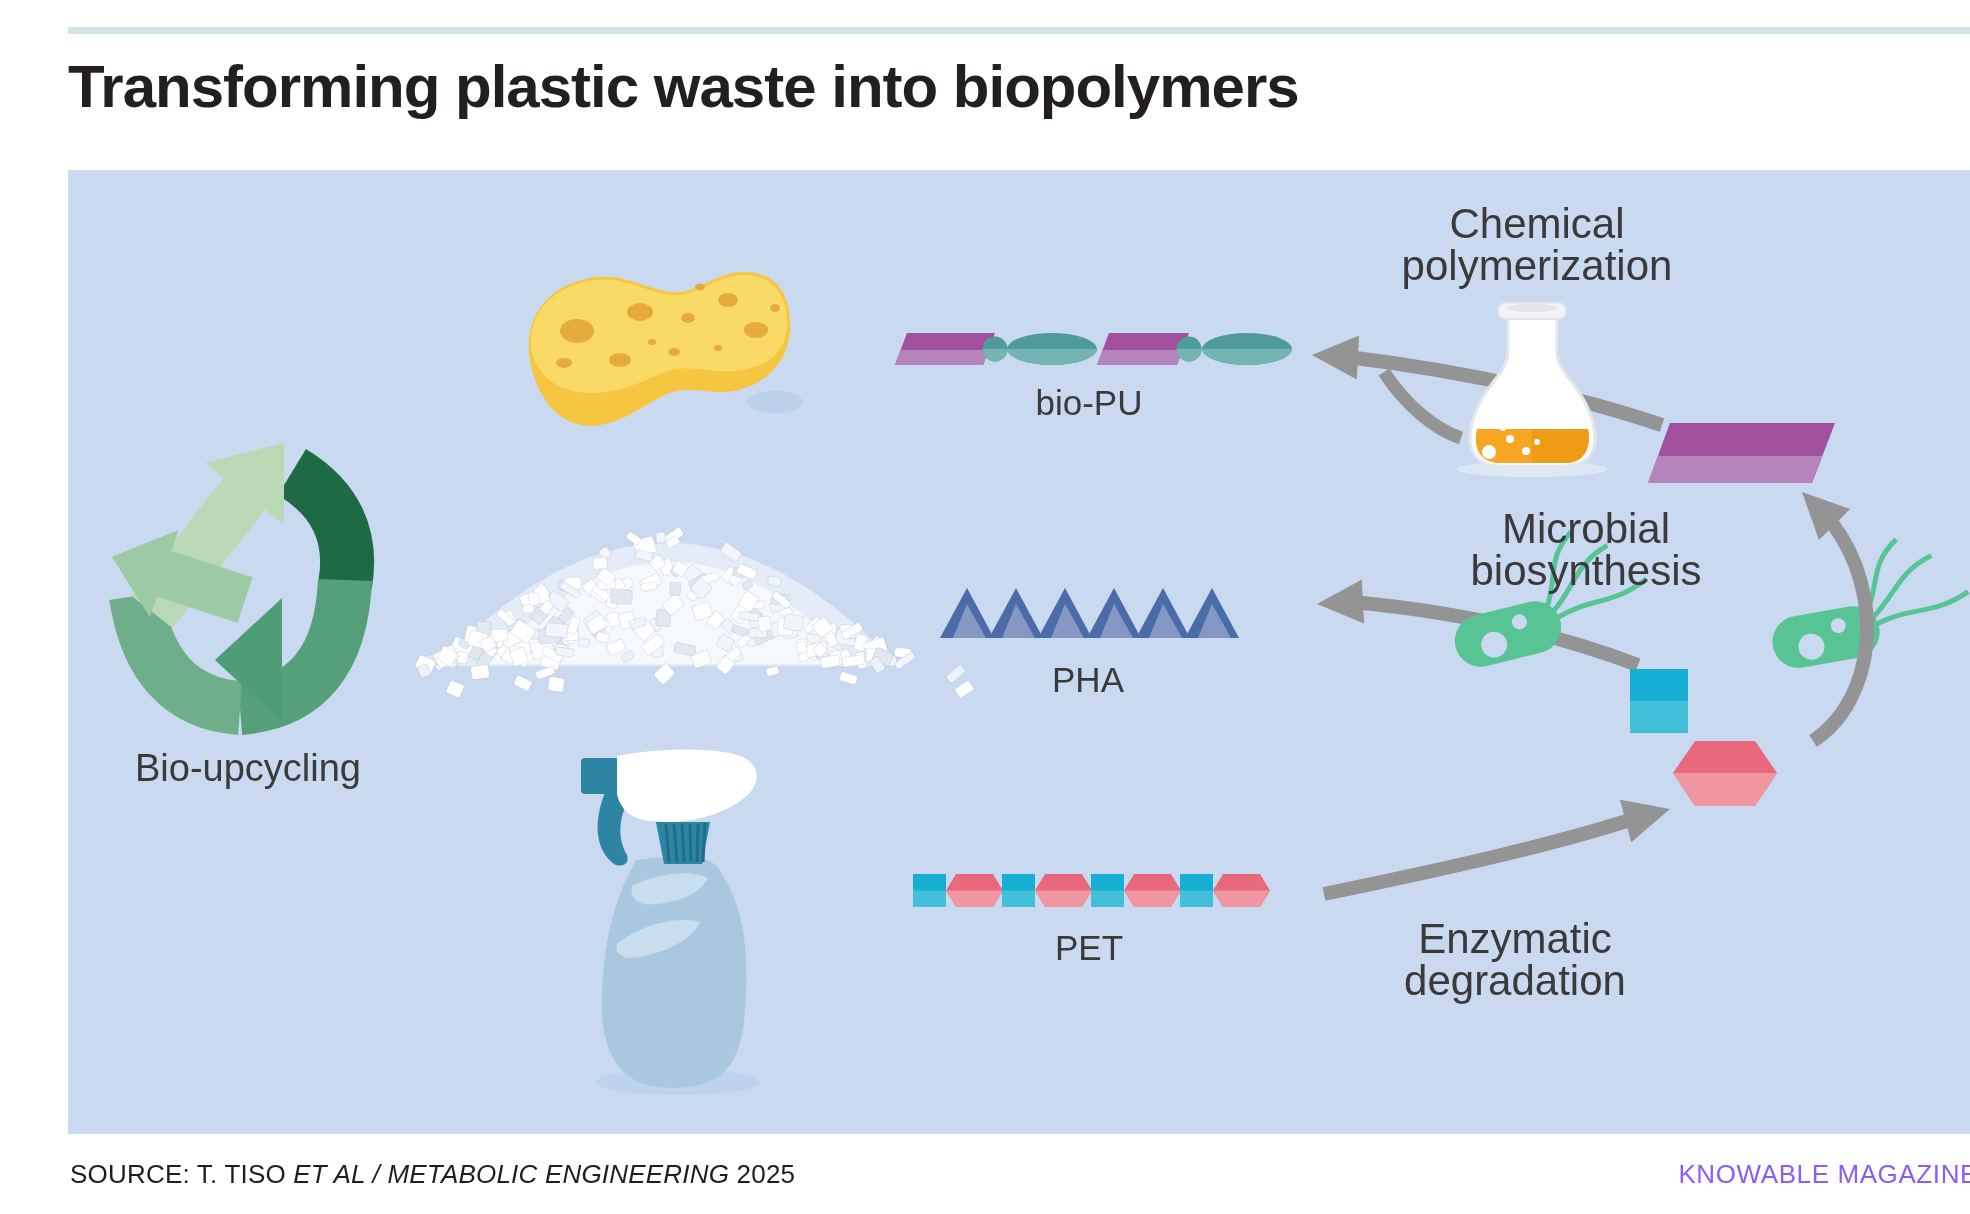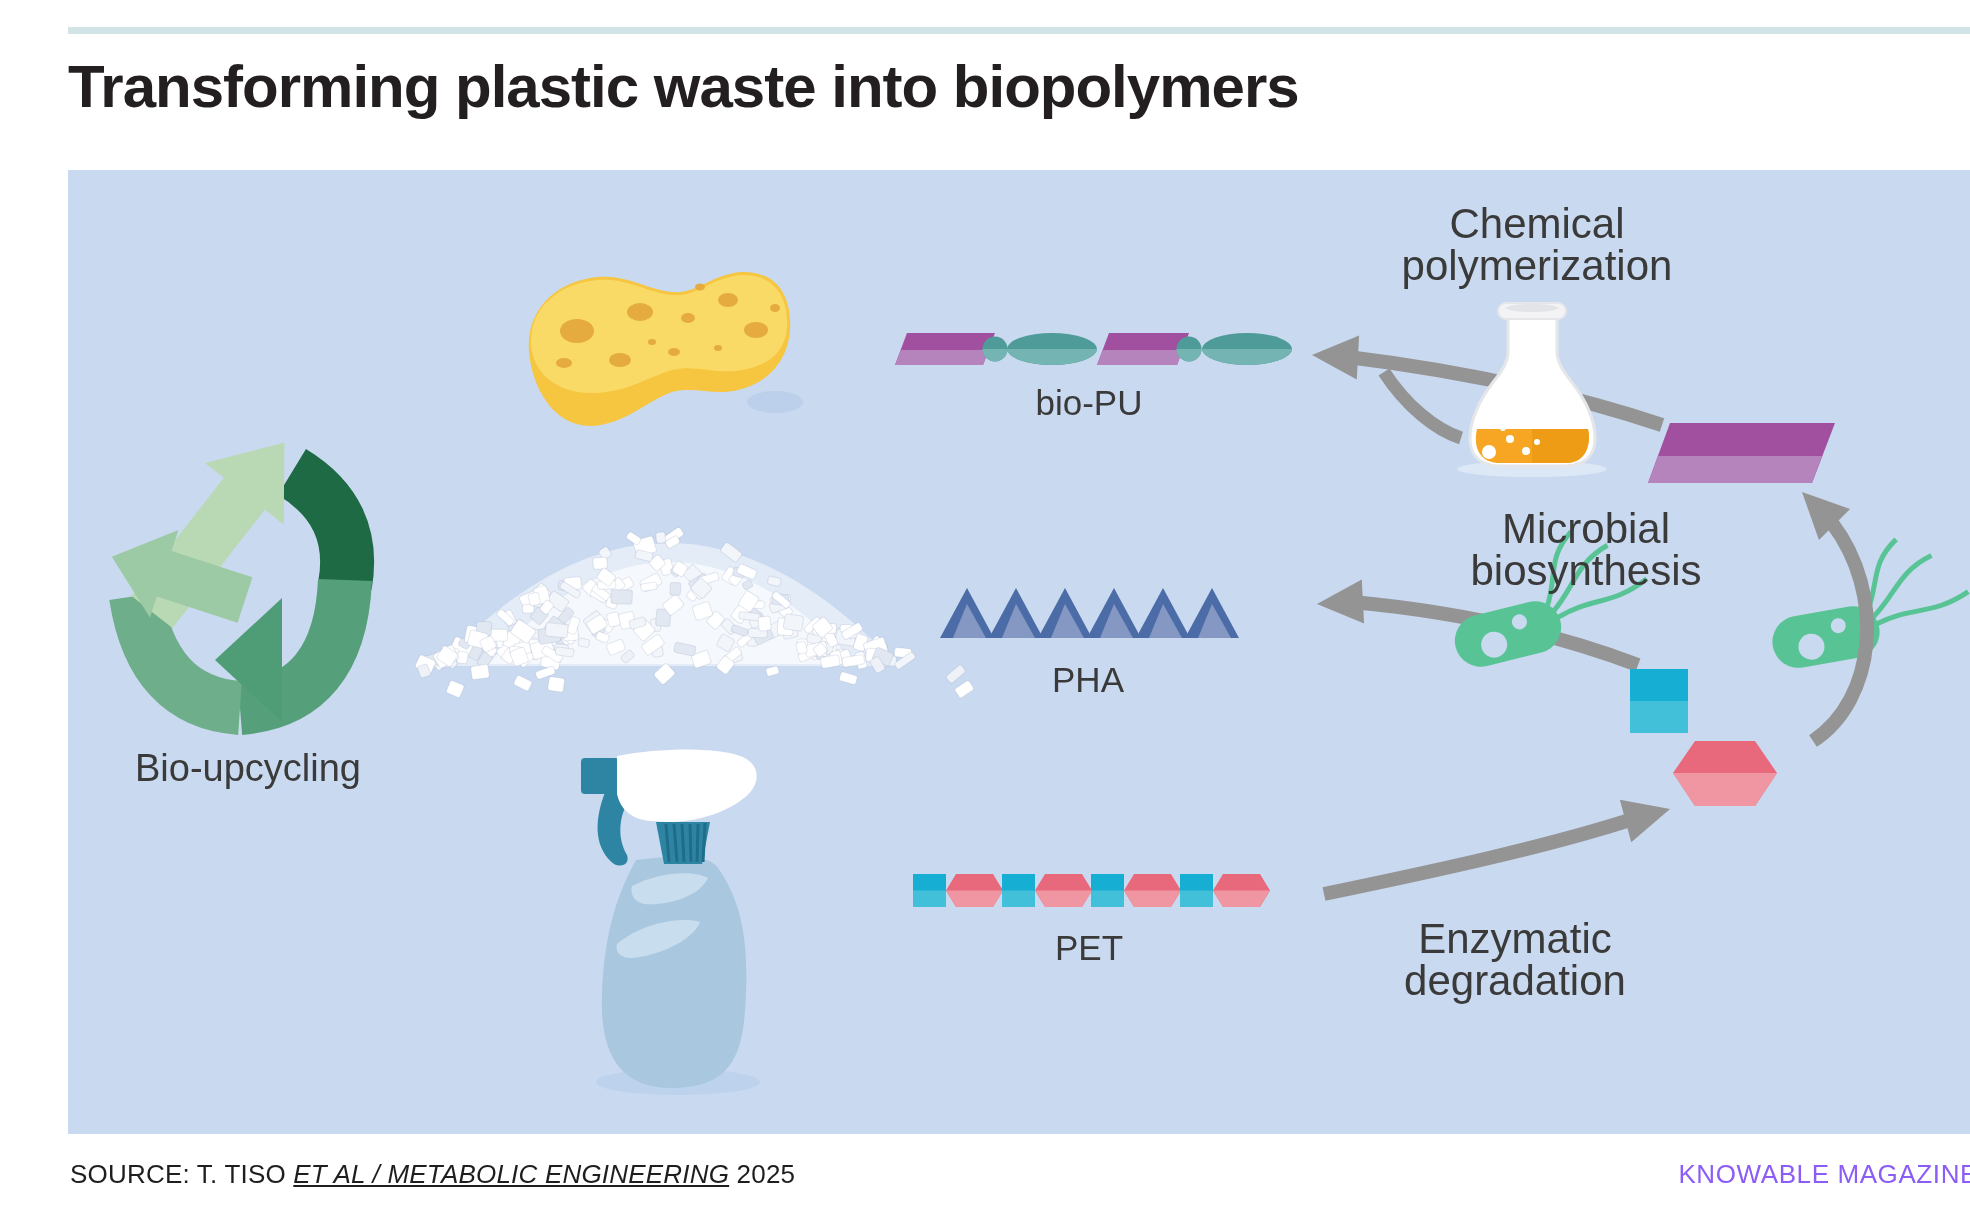--- a/index.html
+++ b/index.html
@@ -8,21 +8,21 @@
   .topbar{position:absolute;left:28px;top:27px;width:1914px;height:7px;background:var(--c-topbar);}
   .title{position:absolute;left:28px;top:52px;margin:0;font-size:60px;font-weight:bold;
          color:var(--c-title_text);letter-spacing:-1px;}
   .canvas{position:absolute;left:0;top:0;}
   text{font-family:"Liberation Sans",sans-serif;}
   .dlabel{fill:var(--c-label_text);}
   .lbl-chain{font-size:35px;}
   .lbl-proc{font-size:42px;}
   .lbl-cycle{font-size:38px;}
   .footerL{position:absolute;left:30px;top:1159px;font-size:26px;color:#1e1e1e;letter-spacing:.2px;}
-  .footerL .it{font-style:italic;text-decoration:underline;}
+  .footerL .it{font-style:italic;}
   .footerR{position:absolute;right:32px;top:1159px;font-size:26px;color:#8b5cf6;letter-spacing:.6px;}
   
   .f-panel{fill:var(--c-panel)}           .f-purple_dark{fill:var(--c-purple_dark)}
   .f-purple_light{fill:var(--c-purple_light)} .f-teal_dark{fill:var(--c-teal_dark)}
   .f-teal_light{fill:var(--c-teal_light)} .f-tri{fill:var(--c-tri)}
   .f-tri_light{fill:var(--c-tri_light)}   .f-cyan_dark{fill:var(--c-cyan_dark)}
   .f-cyan_light{fill:var(--c-cyan_light)} .f-pink_dark{fill:var(--c-pink_dark)}
   .f-pink_light{fill:var(--c-pink_light)} .f-green{fill:var(--c-green_bact)}
   .f-gray{fill:var(--c-arrow_gray)}       .f-liquid{fill:var(--c-flask_liquid)}
   .f-liquid2{fill:var(--c-flask_liquid_dark)} .f-sptop{fill:var(--c-sponge_top)}

